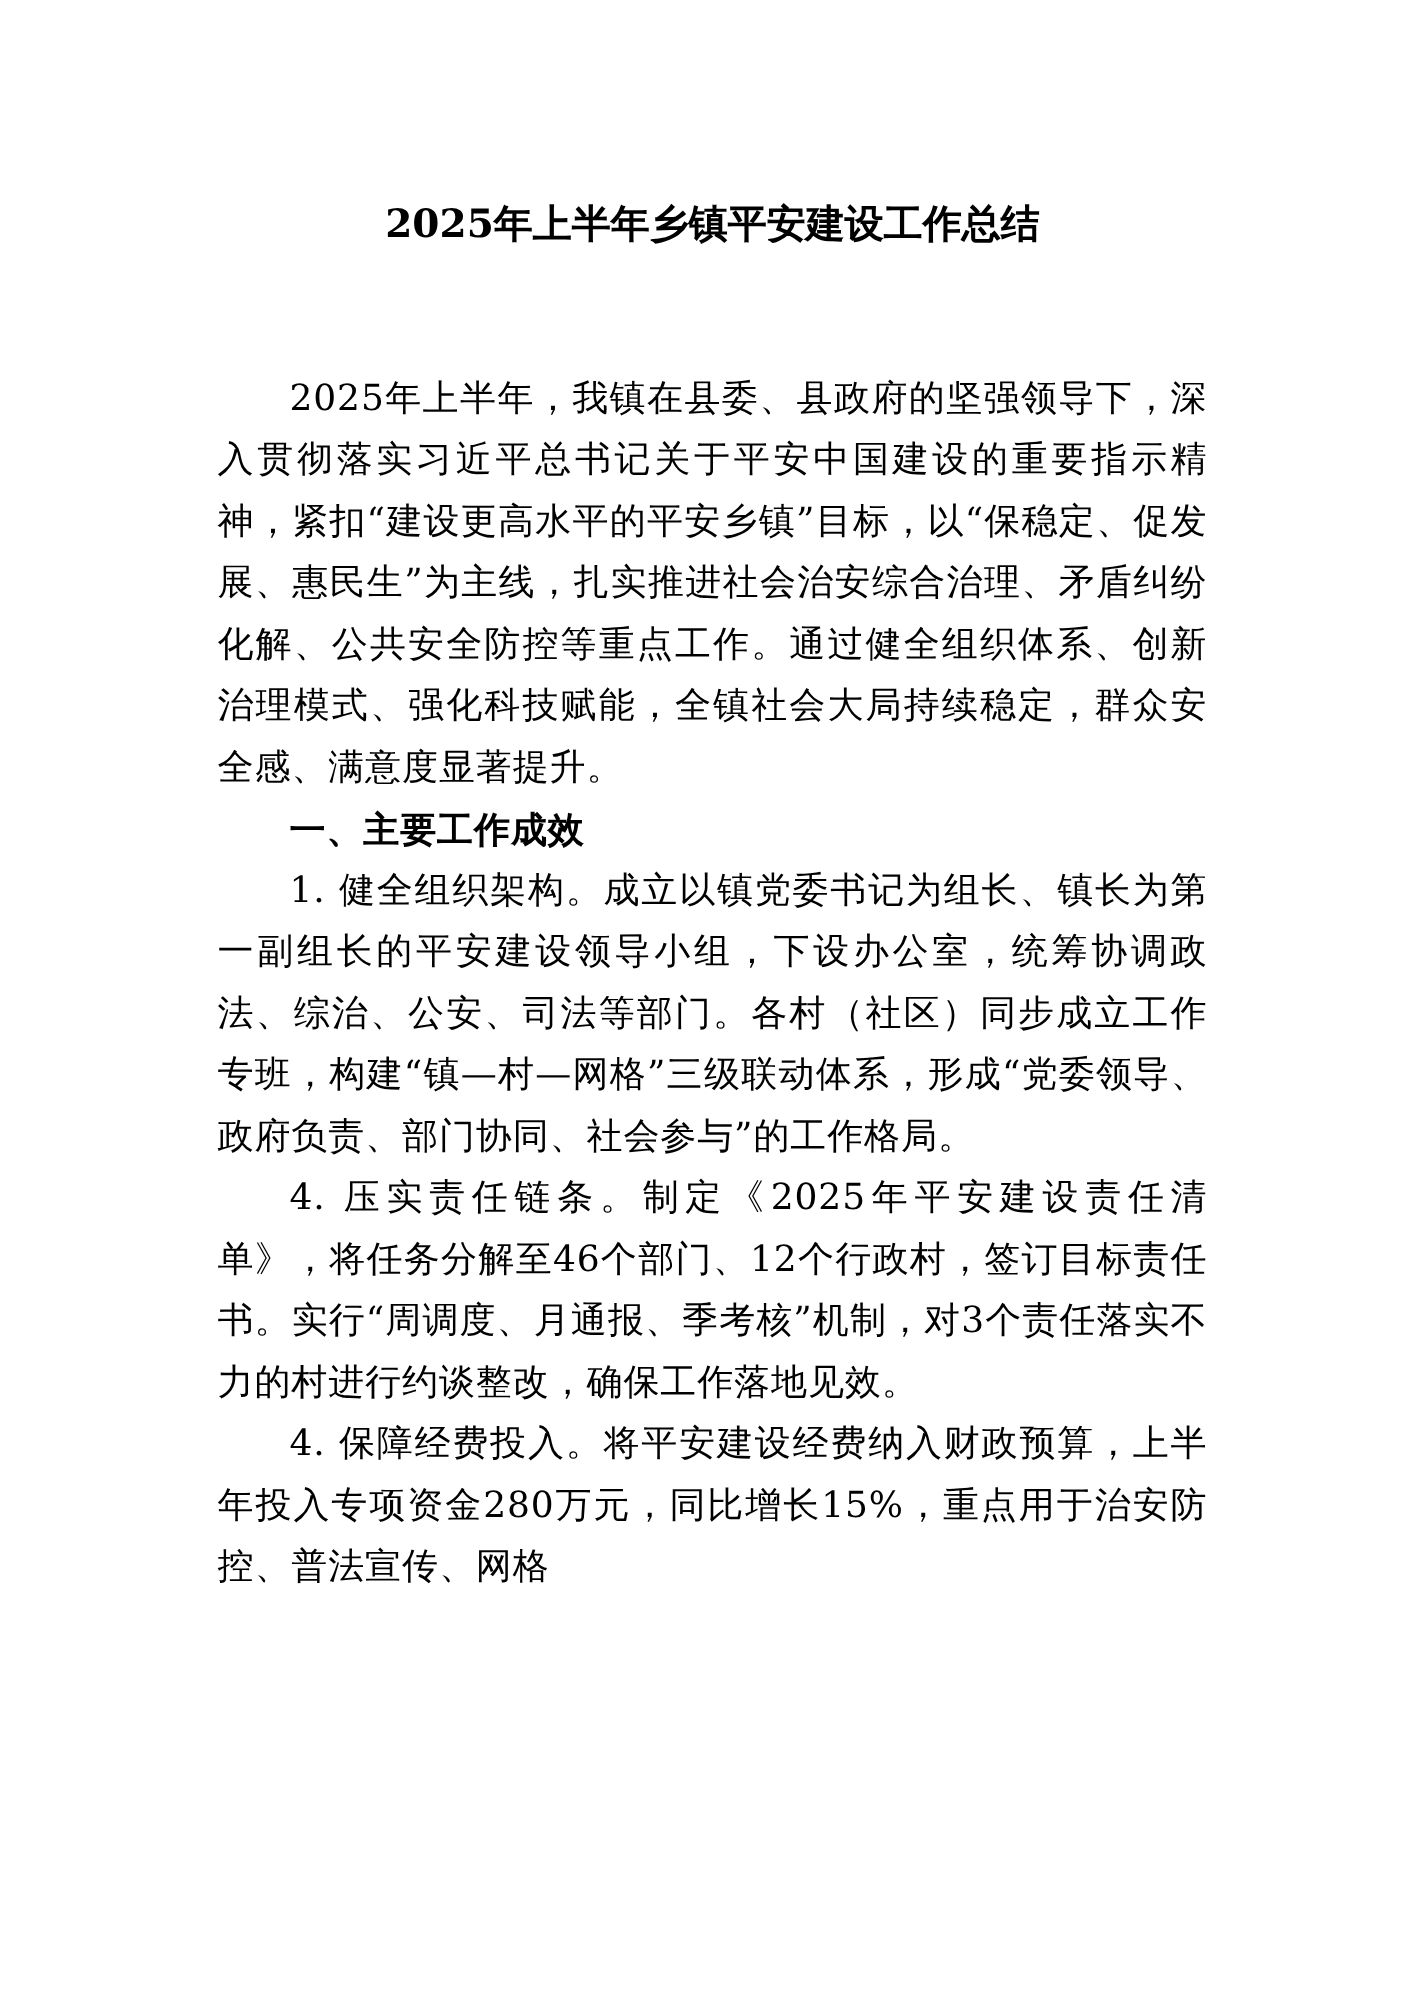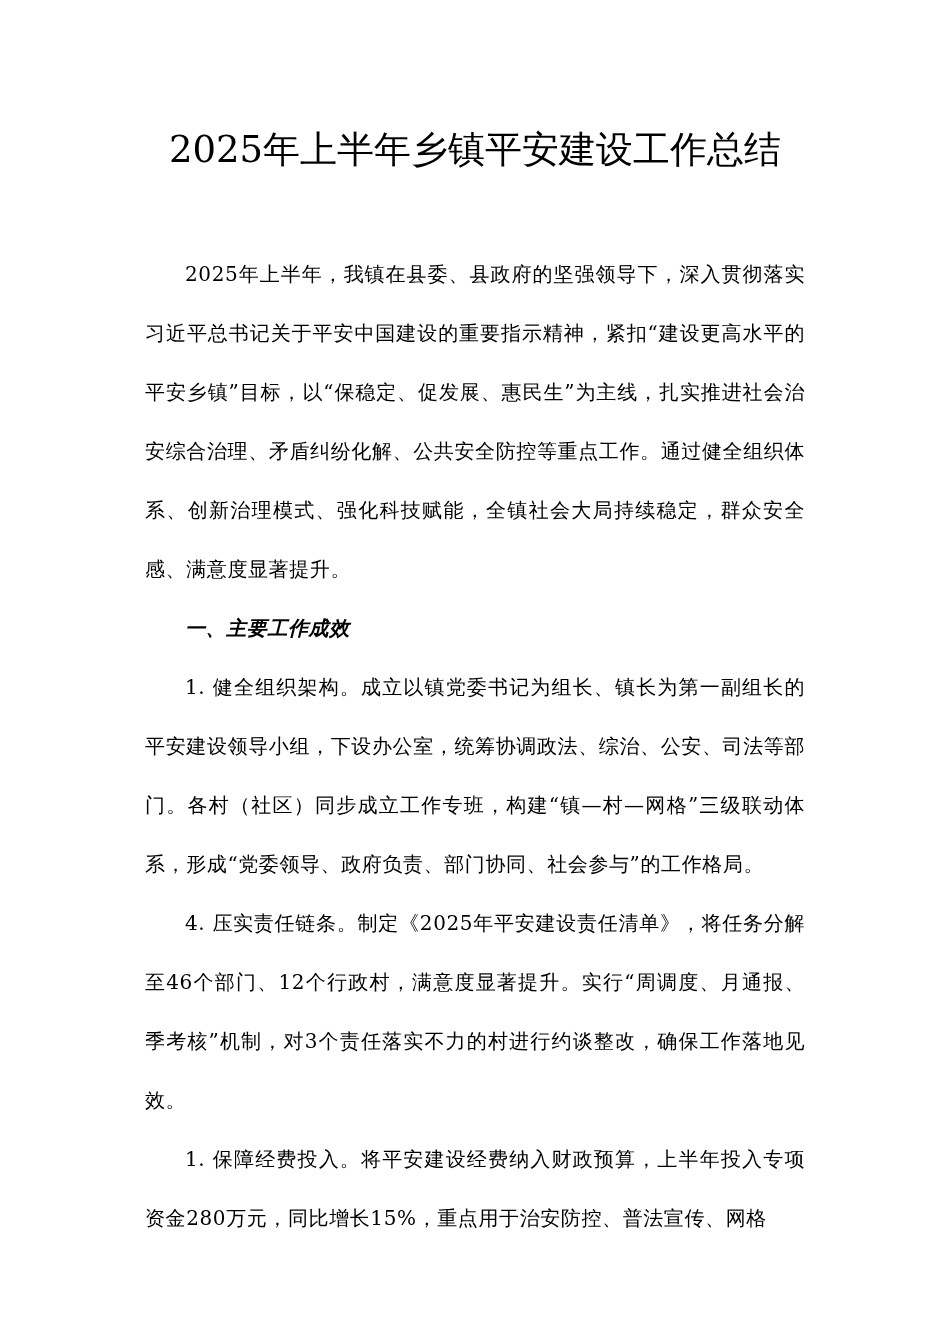--- a/index.html
+++ b/index.html
@@ -4,44 +4,44 @@
   <style>
     html, body { margin: 0; padding: 0; background: #ffffff; }
     body { width: 950px; height: 1344px; overflow: hidden; position: relative; }
     .page {
       position: absolute; left: 0; top: 0; width: 950px; height: 1344px;
       background: #ffffff; color: #000000;
       font-family: "DejaVu Serif", "Liberation Serif", serif;
     }
     .title {
       position: absolute; left: 0; top: 128px; width: 950px; text-align: center;
-      font-size: 37px; font-weight: normal; line-height: 44px; letter-spacing: 0px;
+      font-size: 26px; font-weight: bold; line-height: 44px; letter-spacing: 0px;
       font-family: "DejaVu Serif", "Liberation Serif", serif;
     }
     .body {
       position: absolute; left: 145px; top: 245px; width: 660px;
-      font-size: 20px; line-height: 59px; text-align: justify;
+      font-size: 24px; line-height: 41px; text-align: justify;
       letter-spacing: 0.6px;
     }
     .p { margin: 0; text-indent: 2em; }
-    .h1 { margin: 0; text-indent: 2em; font-weight: bold; font-style: italic; }
+    .h1 { margin: 0; text-indent: 2em; font-weight: bold; }
     .h2 { margin: 0; text-indent: 1.9em; }
     .lead { font-weight: normal; }
   </style>
 </head>
 <body>
 
 <div class="page">
   <div class="title">2025年上半年乡镇平安建设工作总结</div>
 
   <div class="body">
     <p class="p">2025年上半年，我镇在县委、县政府的坚强领导下，深入贯彻落实习近平总书记关于平安中国建设的重要指示精神，紧扣“建设更高水平的平安乡镇”目标，以“保稳定、促发展、惠民生”为主线，扎实推进社会治安综合治理、矛盾纠纷化解、公共安全防控等重点工作。通过健全组织体系、创新治理模式、强化科技赋能，全镇社会大局持续稳定，群众安全感、满意度显著提升。</p>
 
     <p class="h1">一、主要工作成效</p>
 
 
     <p class="p"><span class="lead">1. 健全组织架构。</span><span>成立以镇党委书记为组长、镇长为第一副组长的平安建设领导小组，下设办公室，统筹协调政法、综治、公安、司法等部门。各村（社区）同步成立工作专班，构建“镇—村—网格”三级联动体系，形成“党委领导、政府负责、部门协同、社会参与”的工作格局。</span></p>
 
-    <p class="p"><span class="lead">4. 压实责任链条。</span><span>制定《2025年平安建设责任清单》，将任务分解至46个部门、12个行政村，满意度显著提升。实行“周调度、月通报、季考核”机制，对3个责任落实不力的村进行约谈整改，确保工作落地见效。</span></p>
+    <p class="p"><span class="lead">4. 压实责任链条。</span><span>制定《2025年平安建设责任清单》，将任务分解至46个部门、12个行政村，签订目标责任书。实行“周调度、月通报、季考核”机制，对3个责任落实不力的村进行约谈整改，确保工作落地见效。</span></p>
 
-    <p class="p"><span class="lead">1. 保障经费投入。</span><span>将平安建设经费纳入财政预算，上半年投入专项资金280万元，同比增长15%，重点用于治安防控、普法宣传、网格</span></p>
+    <p class="p"><span class="lead">4. 保障经费投入。</span><span>将平安建设经费纳入财政预算，上半年投入专项资金280万元，同比增长15%，重点用于治安防控、普法宣传、网格</span></p>
   </div>
 </div>
 
 </body></html>

